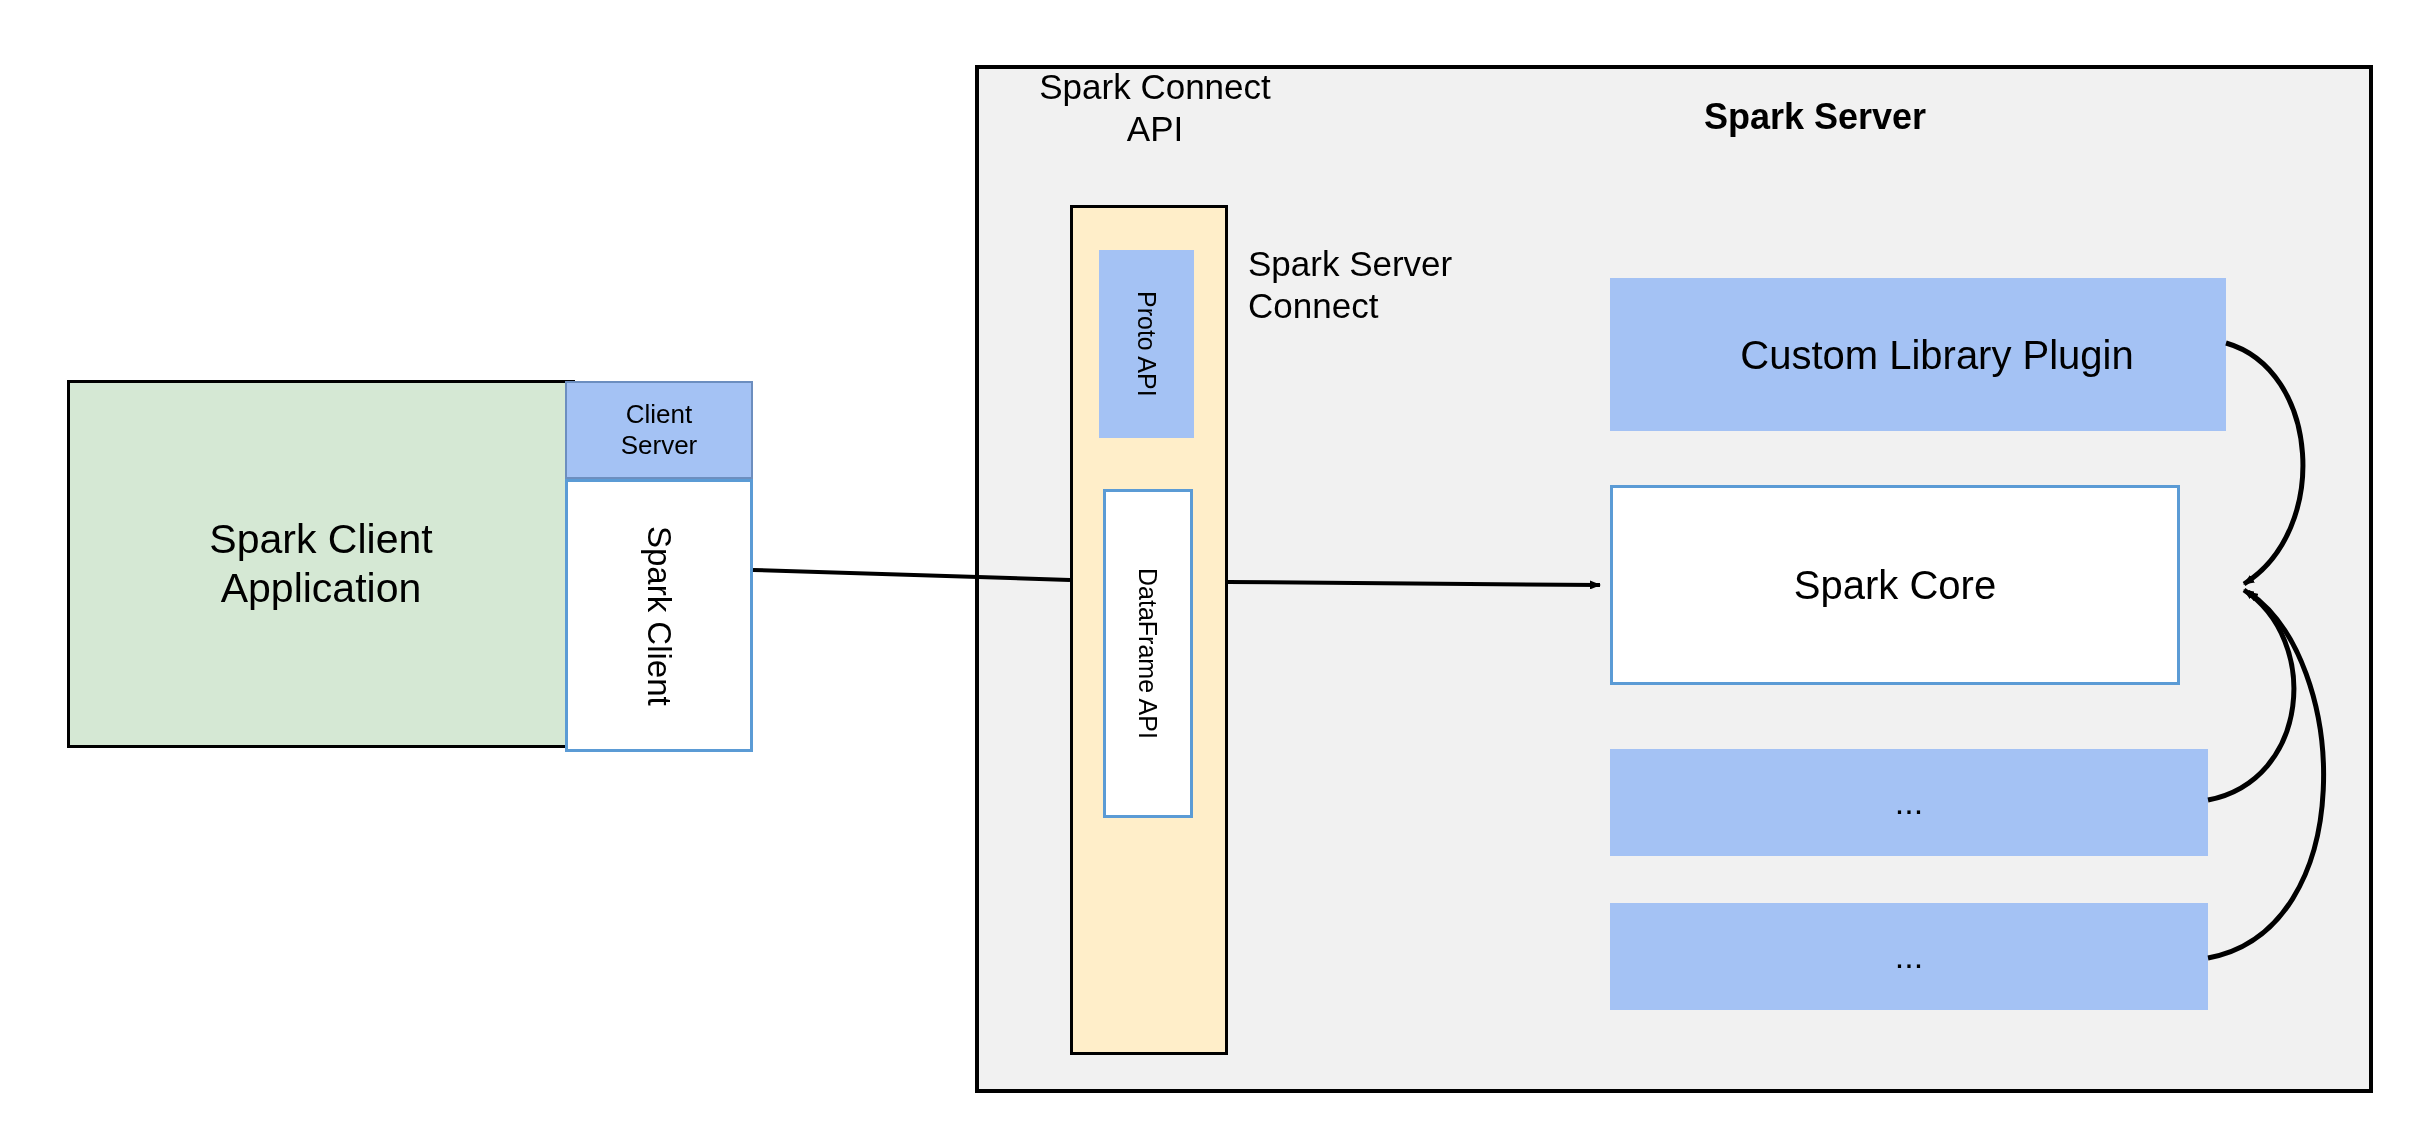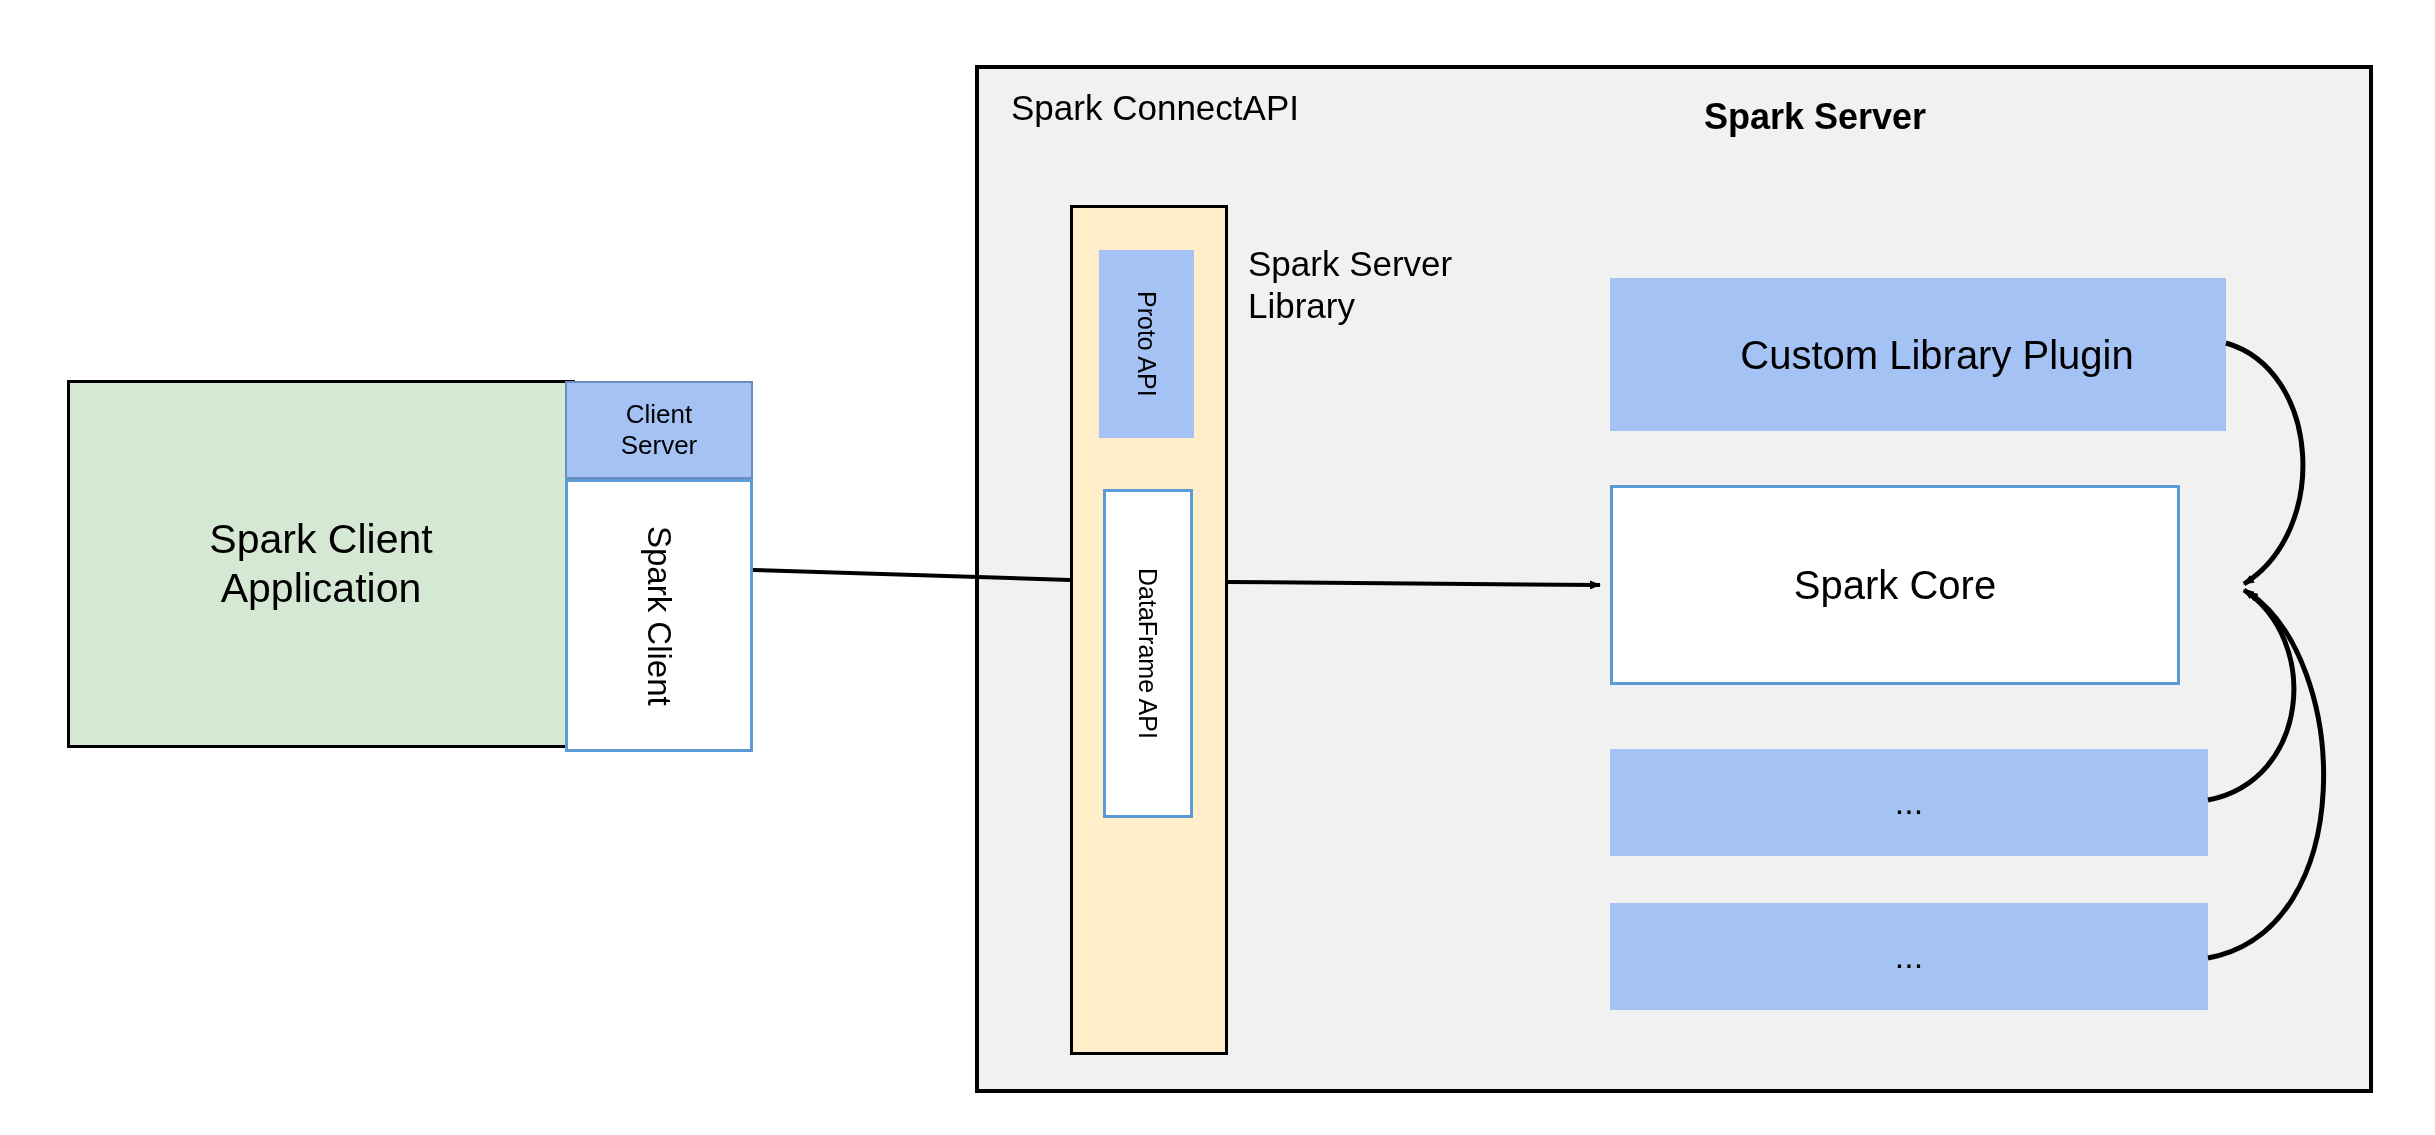--- a/index.html
+++ b/index.html
@@ -80,21 +80,21 @@
     z-index: 1;
     display: block;
   }
 
   #spark-connect-api-label {
     left: 1010px;
     top: 68px;
     width: 290px;
     height: 80px;
     font-size: 35px;
-    flex-direction: row;
+    flex-direction: column;
     z-index: 4;
   }
   #spark-server-label {
     left: 1660px;
     top: 95px;
     width: 310px;
     height: 44px;
     font-size: 36px;
     font-weight: bold;
     z-index: 4;
@@ -225,21 +225,21 @@
 
   <div class="box" id="spark-connect-api-label">
     <span>Spark Connect</span>
     <span>API</span>
   </div>
 
   <div class="box" id="spark-server-label">Spark Server</div>
 
   <div class="box" id="spark-server-library-label">
     <span>Spark Server</span>
-    <span>Library</span>
+    <span>Connect</span>
   </div>
 
   <div class="box" id="connect-column"></div>
 
   <div class="box" id="proto-api">
     <span class="vtext-sm">Proto API</span>
   </div>
 
   <div class="box" id="dataframe-api">
     <span class="vtext-sm">DataFrame API</span>

